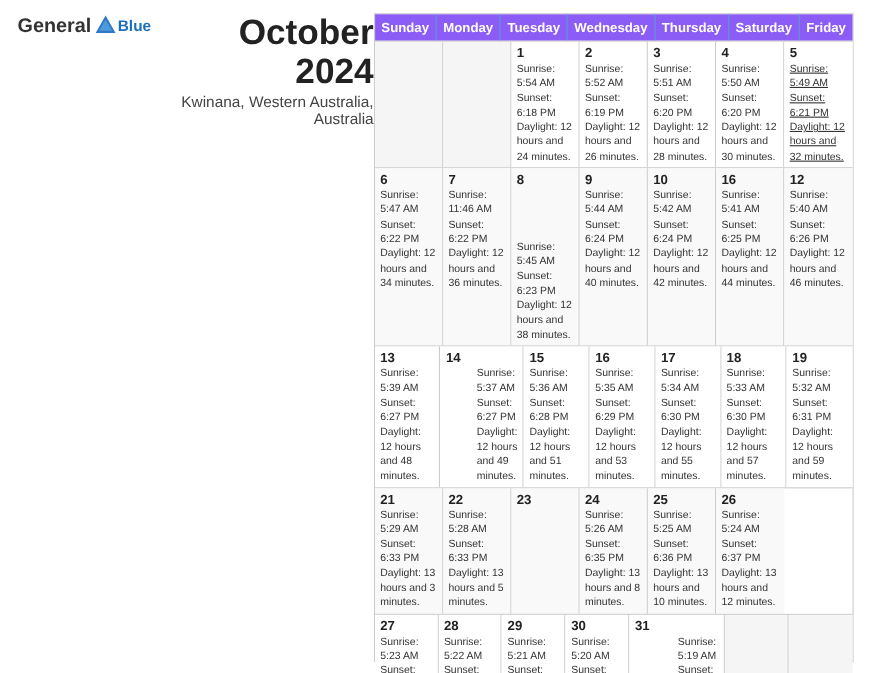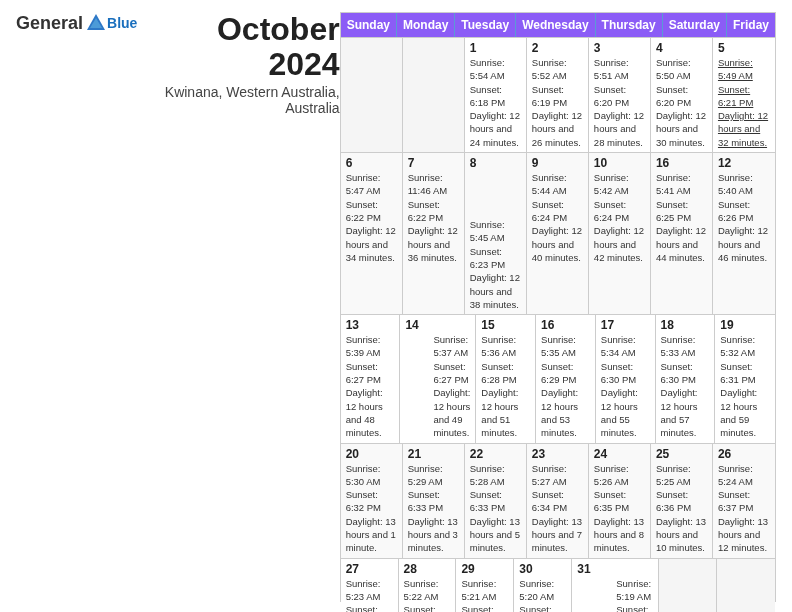--- a/index.html
+++ b/index.html
@@ -273,42 +273,33 @@
           </div>
           <div class="cal-cell">
             <span class="day-num">19</span>
             <div class="day-info" style="white-space: pre-line;">Sunrise: 5:32 AM
 Sunset: 6:31 PM
 Daylight: 12 hours and 59 minutes.</div>
           </div>
         </div>
         <div class="cal-row">
           <div class="cal-cell alt-row">
-            <span class="day-num">20</span>
-            <div class="day-info" style="white-space: pre-line;">Sunrise: 5:30 AM
-Sunset: 6:32 PM
-Daylight: 13 hours and 1 minute.</div>
-          </div>
-          <div class="cal-cell alt-row">
             <span class="day-num">21</span>
             <div class="day-info" style="white-space: pre-line;">Sunrise: 5:29 AM
 Sunset: 6:33 PM
 Daylight: 13 hours and 3 minutes.</div>
           </div>
           <div class="cal-cell alt-row">
             <span class="day-num">22</span>
             <div class="day-info" style="white-space: pre-line;">Sunrise: 5:28 AM
 Sunset: 6:33 PM
 Daylight: 13 hours and 5 minutes.</div>
           </div>
           <div class="cal-cell alt-row">
             <span class="day-num">23</span>
-            <div class="day-info" style="white-space: pre-line;">Sunrise: 5:27 AM
-Sunset: 6:34 PM
-Daylight: 13 hours and 7 minutes.</div>
           </div>
           <div class="cal-cell alt-row">
             <span class="day-num">24</span>
             <div class="day-info" style="white-space: pre-line;">Sunrise: 5:26 AM
 Sunset: 6:35 PM
 Daylight: 13 hours and 8 minutes.</div>
           </div>
           <div class="cal-cell alt-row">
             <span class="day-num">25</span>
             <div class="day-info" style="white-space: pre-line;">Sunrise: 5:25 AM

